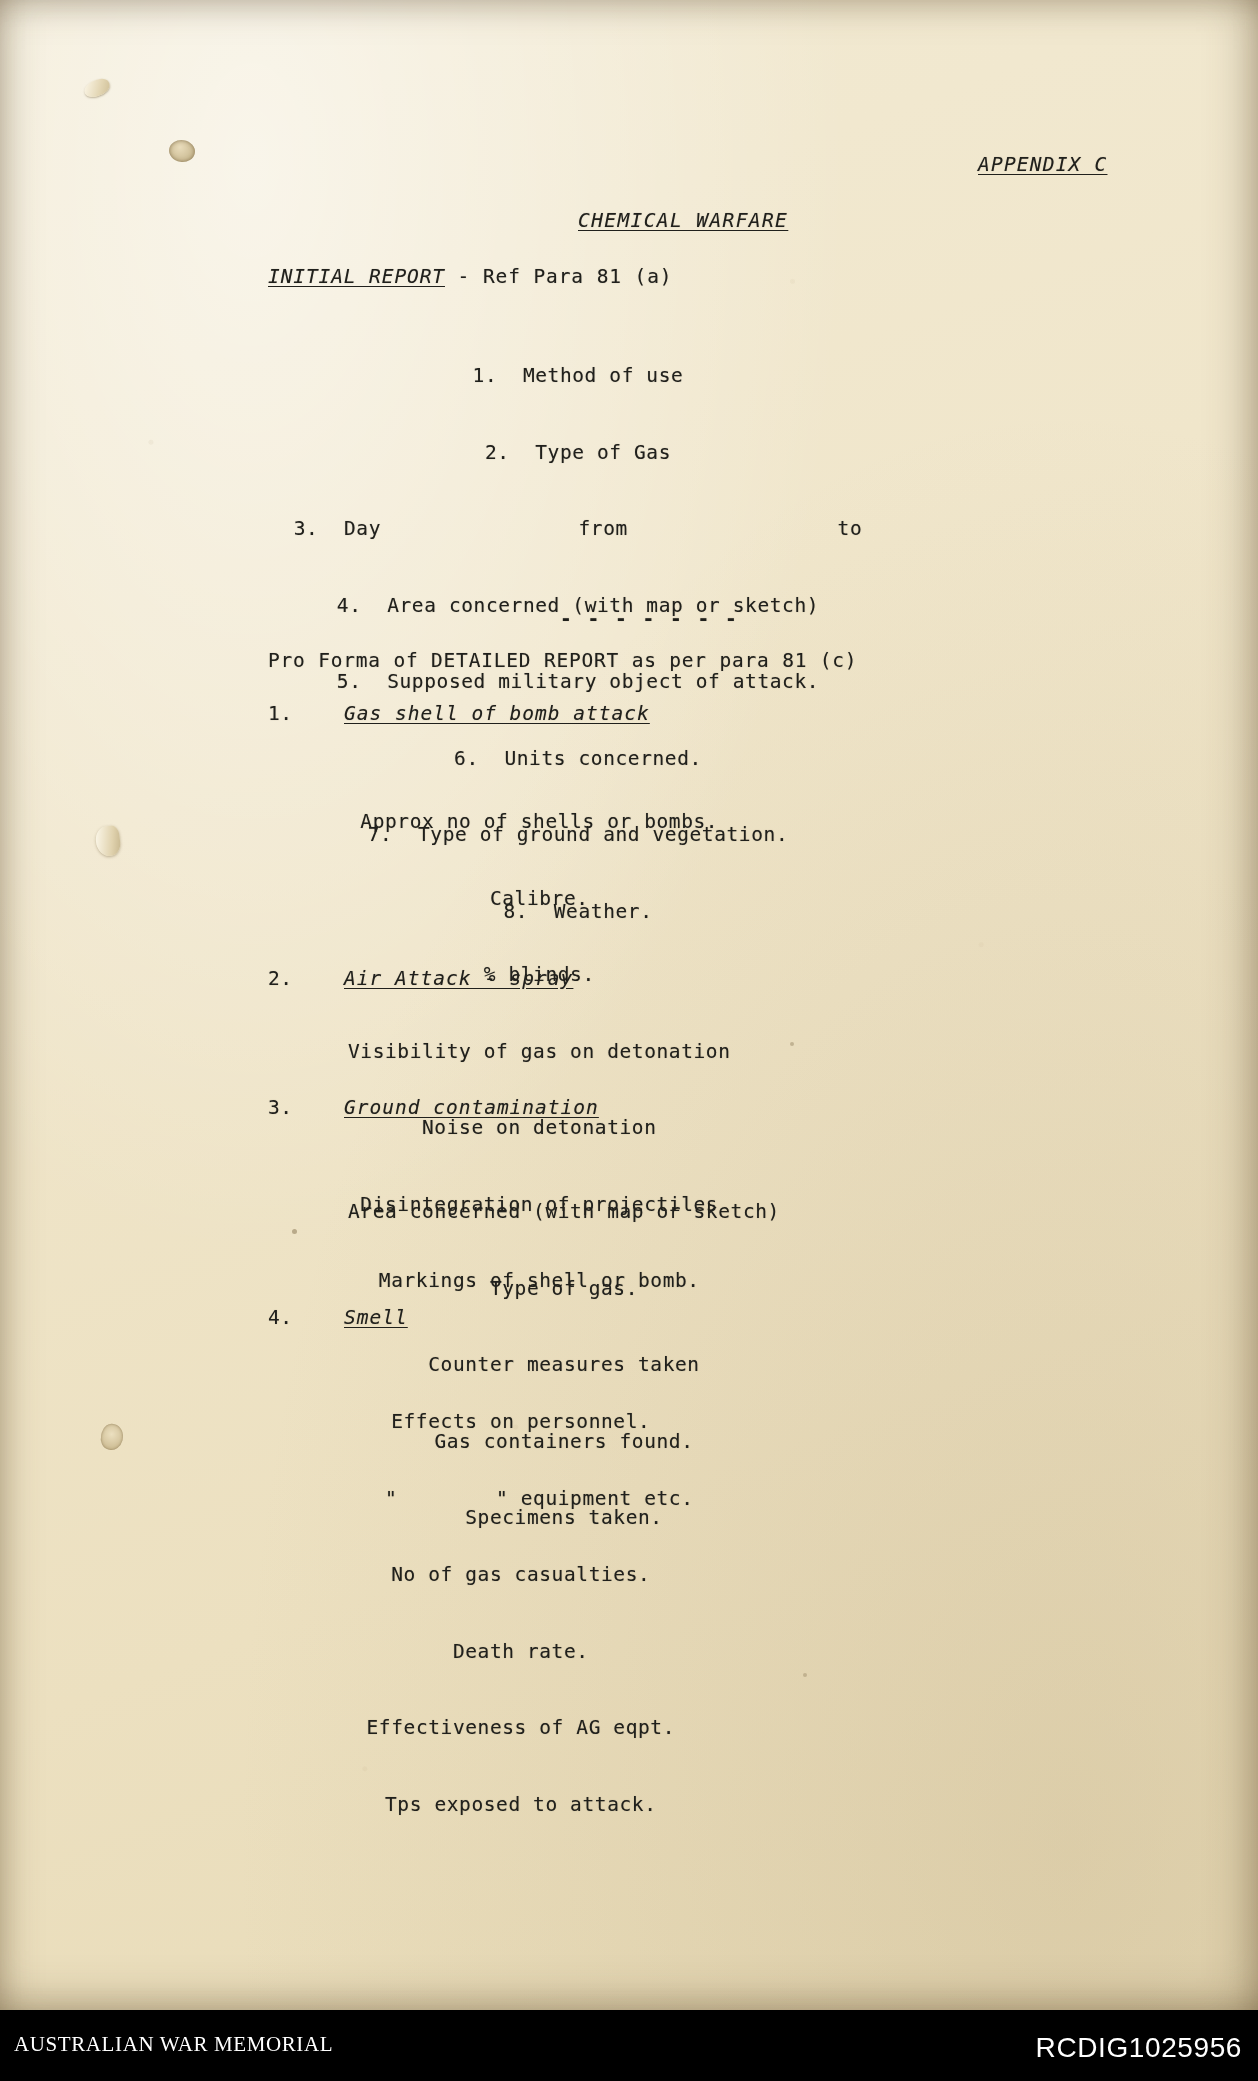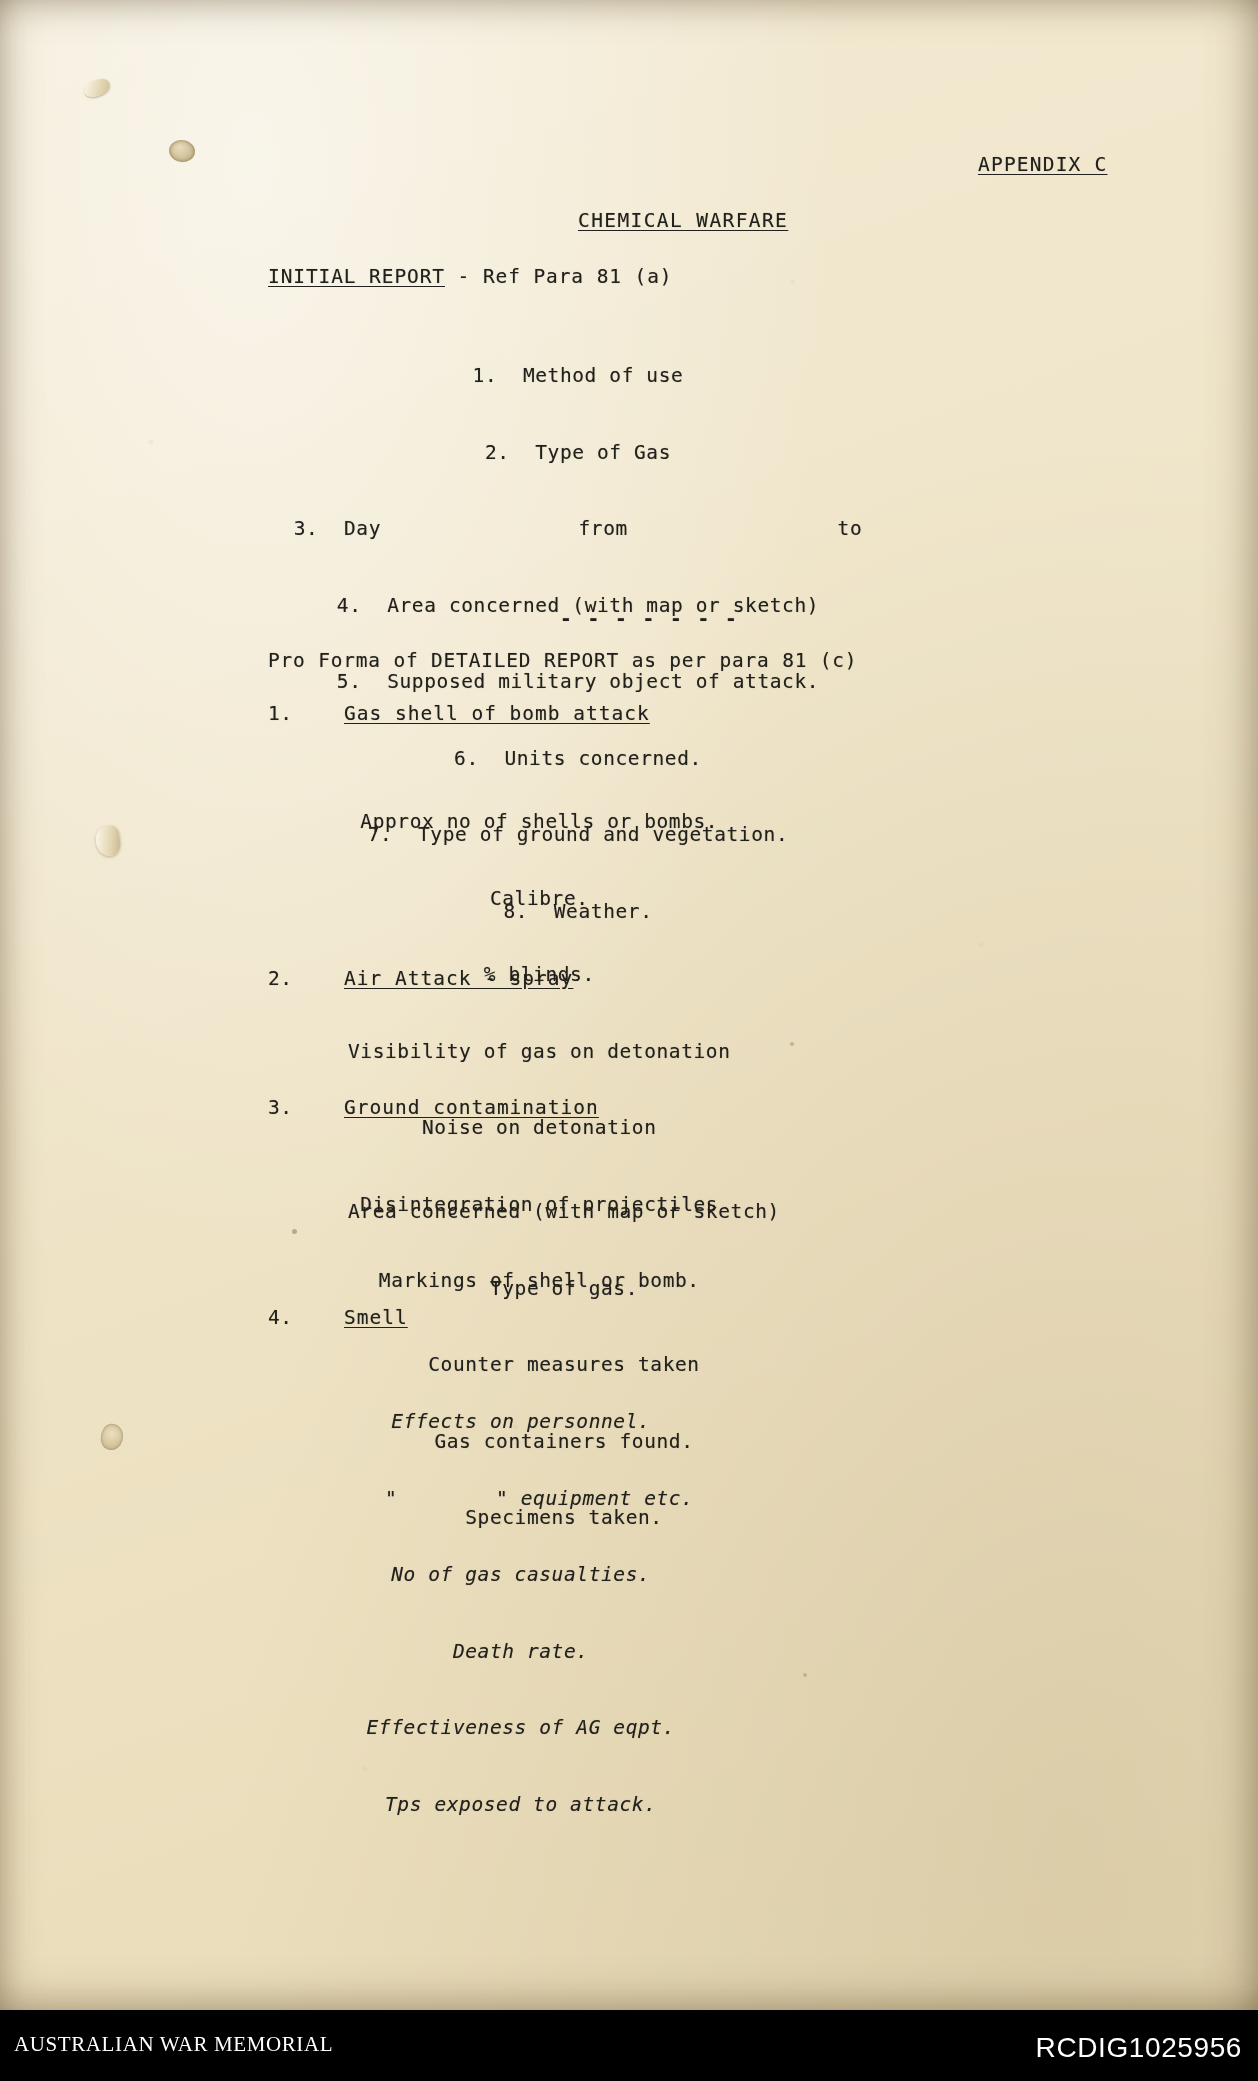--- a/index.html
+++ b/index.html
@@ -94,21 +94,21 @@
   .tw {
     position: absolute;
     color: #20201c;
     font-family: "DejaVu Sans Mono", "Liberation Mono", monospace;
     font-size: 19.5px;
     letter-spacing: 0.6px;
     line-height: 26px;
     white-space: pre;
     text-shadow: 0 0 1px rgba(40,35,25,0.35);
   }
-  .u { text-decoration: underline; text-underline-offset: 3px; }
+  .u { text-decoration: underline; text-underline-offset: 3px; font-style: italic; }
   .bold { font-weight: bold; }
 
   .appendix {
     left: 978px; top: 152px;
     letter-spacing: 1.2px;
   }
   .title {
     left: 578px; top: 208px;
     letter-spacing: 1.4px;
   }
@@ -132,21 +132,21 @@
     letter-spacing: 0.8px;
   }
 
   .sec-num { position: absolute; left: 268px; }
   .sec-head { position: absolute; left: 344px; letter-spacing: 1px; }
   .sec-body { position: absolute; left: 348px; line-height: 25.5px; }
 
   .s1n { top: 701px; }  .s1h { top: 701px; }  .s1b { top: 758px; }
   .s2n { top: 966px; }  .s2h { top: 966px; }  .s2b { top: 1020px; }
   .s3n { top: 1095px; } .s3h { top: 1095px; } .s3b { top: 1148px; }
-  .s4n { top: 1305px; } .s4h { top: 1305px; } .s4b { top: 1358px; font-style: italic; }
+  .s4n { top: 1305px; } .s4h { top: 1305px; } .s4b { top: 1358px; }
 
   
   .footer-bar {
     position: absolute;
     left: 0; top: 2010px;
     width: 1258px; height: 71px;
     background: #000000;
   }
   .footer-left {
     position: absolute;

